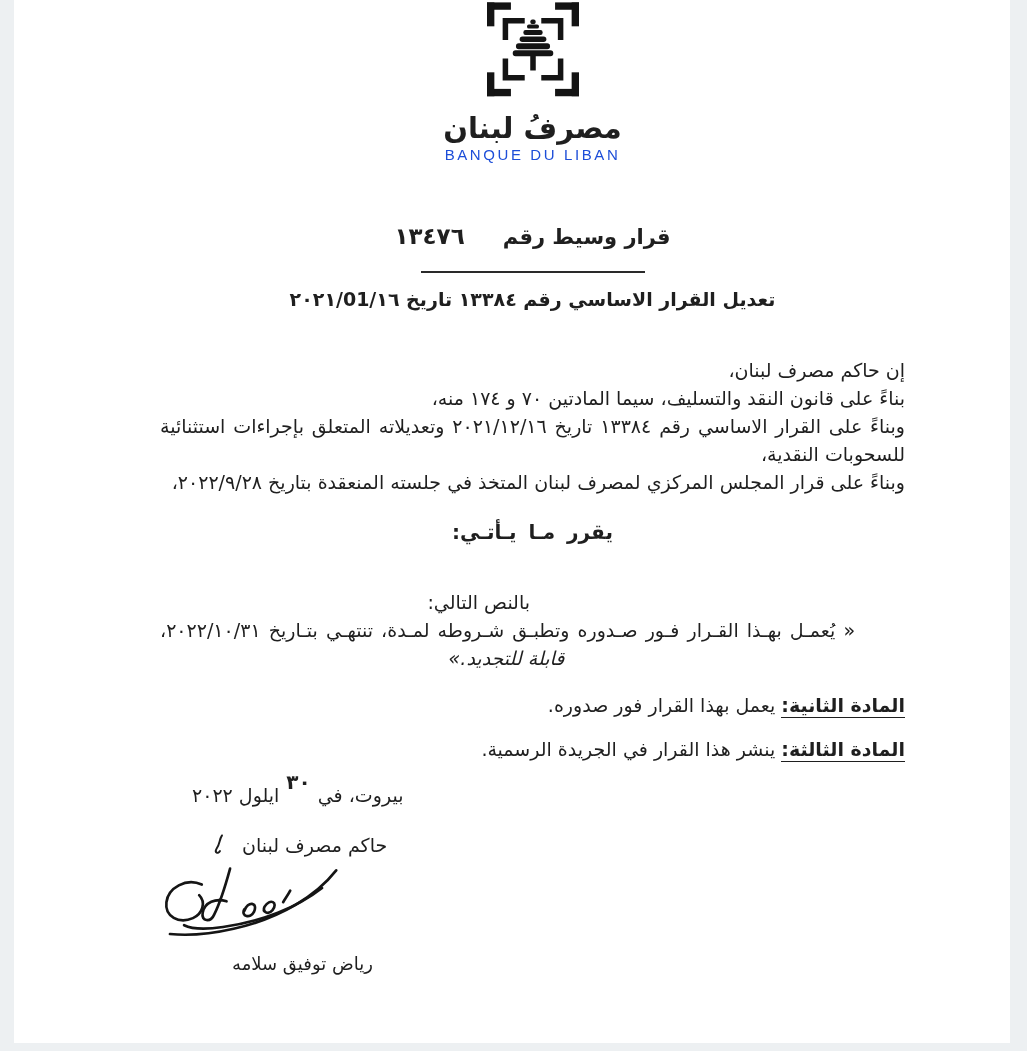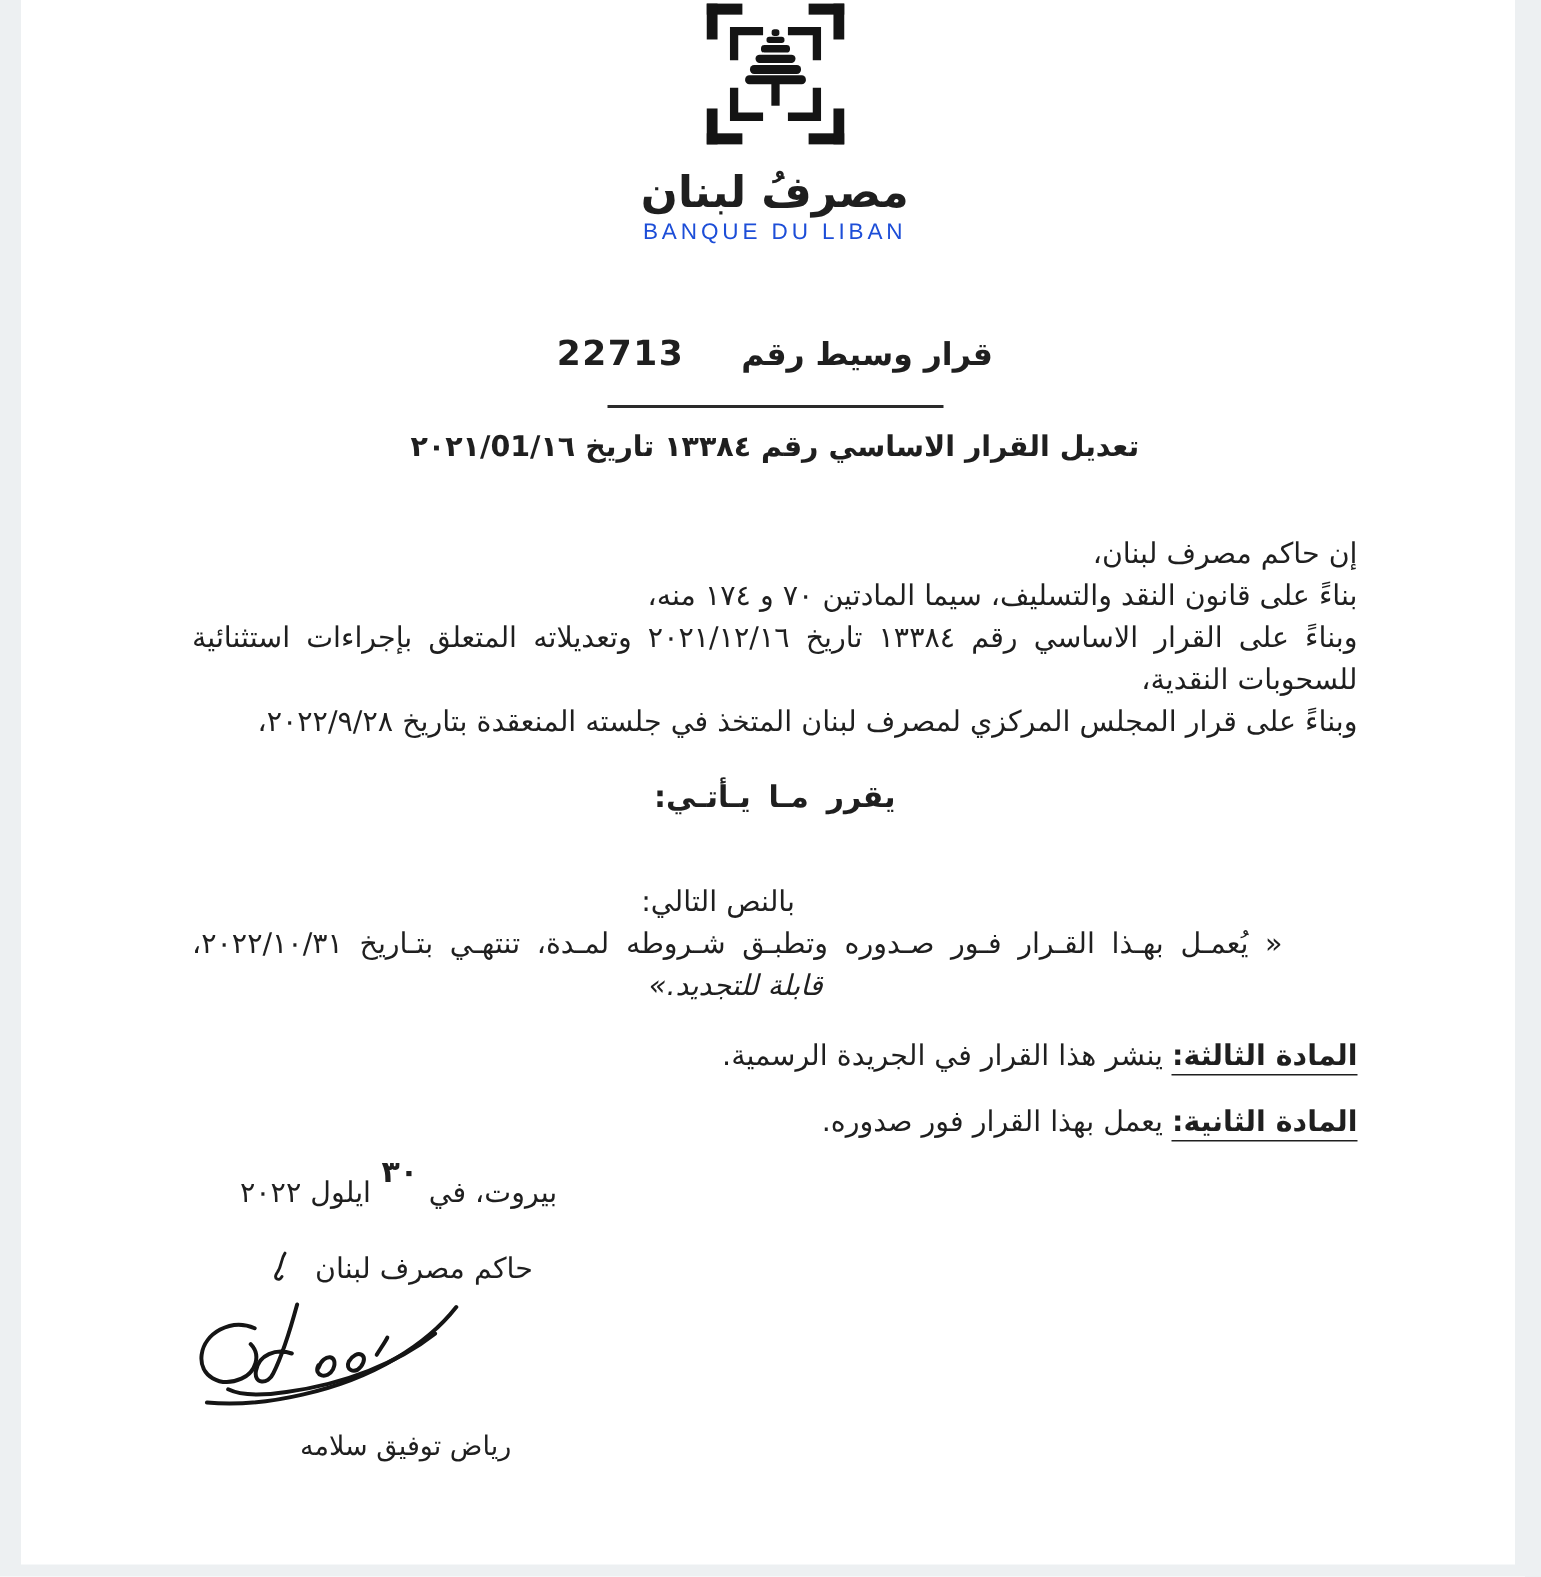--- a/index.html
+++ b/index.html
@@ -7,20 +7,21 @@
   body {
     position:relative;
     background:#edf0f2;
     font-family:"DejaVu Sans", sans-serif;
     color:#1f1f1f;
     overflow:hidden;
   }
   .paper {
     position:absolute; left:14px; right:17px; top:0; bottom:8px;
     background:#ffffff;
+    padding-left:32px;
   }
   .content {
     height:100%;
     padding:0 105px 0 114px; 
   }
 
   
   .logo-block { text-align:center; padding-top:2px; }
   .logo-block svg { display:inline-block; }
   .bank-name-ar {
@@ -131,49 +132,49 @@
           <rect x="43.5" y="24" width="13" height="4.5" rx="2"></rect>
           <rect x="47.2" y="18.5" width="5.6" height="5" rx="2"></rect>
         </g>
       </svg>
       <div class="bank-name-ar" dir="rtl">مصرفُ لبنان</div>
       <div class="bank-name-lat">BANQUE DU LIBAN</div>
     </header>
 
     <div class="title-row">
       <span class="title-label">قرار وسيط رقم</span>
-      <span class="title-number">22713</span>
+      <span class="title-number">١٣٤٧٦</span>
     </div>
     <div class="title-rule"></div>
     <div class="subtitle">تعديل القرار الاساسي رقم ١٣٣٨٤ تاريخ ٢٠٢١/01/١٦</div>
 
     <div class="preamble">
       <div>إن حاكم مصرف لبنان،</div>
       <div>بناءً على قانون النقد والتسليف، سيما المادتين ٧٠ و ١٧٤ منه،</div>
       <div class="justify-full">وبناءً على القرار الاساسي رقم ١٣٣٨٤ تاريخ ٢٠٢١/١٢/١٦ وتعديلاته المتعلق بإجراءات استثنائية</div>
       <div>للسحوبات النقدية،</div>
       <div>وبناءً على قرار المجلس المركزي لمصرف لبنان المتخذ في جلسته المنعقدة بتاريخ ٢٠٢٢/٩/٢٨،</div>
     </div>
 
     <div class="decree">يقرر مـا يـأتـي:</div>
 
     <div class="article-block block-one">
       <div class="continuation">بالنص التالي:</div>
       <div class="quote-line1 justify-full">« يُعمـل بهـذا القـرار فـور صـدوره وتطبـق شـروطه لمـدة، تنتهـي بتـاريخ ٢٠٢٢/١٠/٣١،</div>
       <div class="quote-line2">قابلة للتجديد.»</div>
     </div>
 
+    <div class="article-block block-two">
+      <span class="art-head">المادة الثانية:</span>
+      <span>يعمل بهذا القرار فور صدوره.</span>
+    </div>
+
     <div class="article-block block-three">
       <span class="art-head">المادة الثالثة:</span>
       <span>ينشر هذا القرار في الجريدة الرسمية.</span>
-    </div>
-
-    <div class="article-block block-two">
-      <span class="art-head">المادة الثانية:</span>
-      <span>يعمل بهذا القرار فور صدوره.</span>
     </div>
 
     <div class="date-line">
       <span>بيروت، في</span><span class="handwritten-day">٣٠</span><span>ايلول ٢٠٢٢</span>
     </div>
 
     <div class="gov-line">
       <span>حاكم مصرف لبنان</span>
       <svg class="pen-mark" width="16" height="26" viewBox="0 0 20 30" aria-hidden="true">
         <path d="M15,3 C11,9 13,13 8,20 M8,20 C5.5,24.5 10,27 12.5,22.5" fill="none" stroke="#1c1c1c" stroke-width="2.4" stroke-linecap="round"></path>

